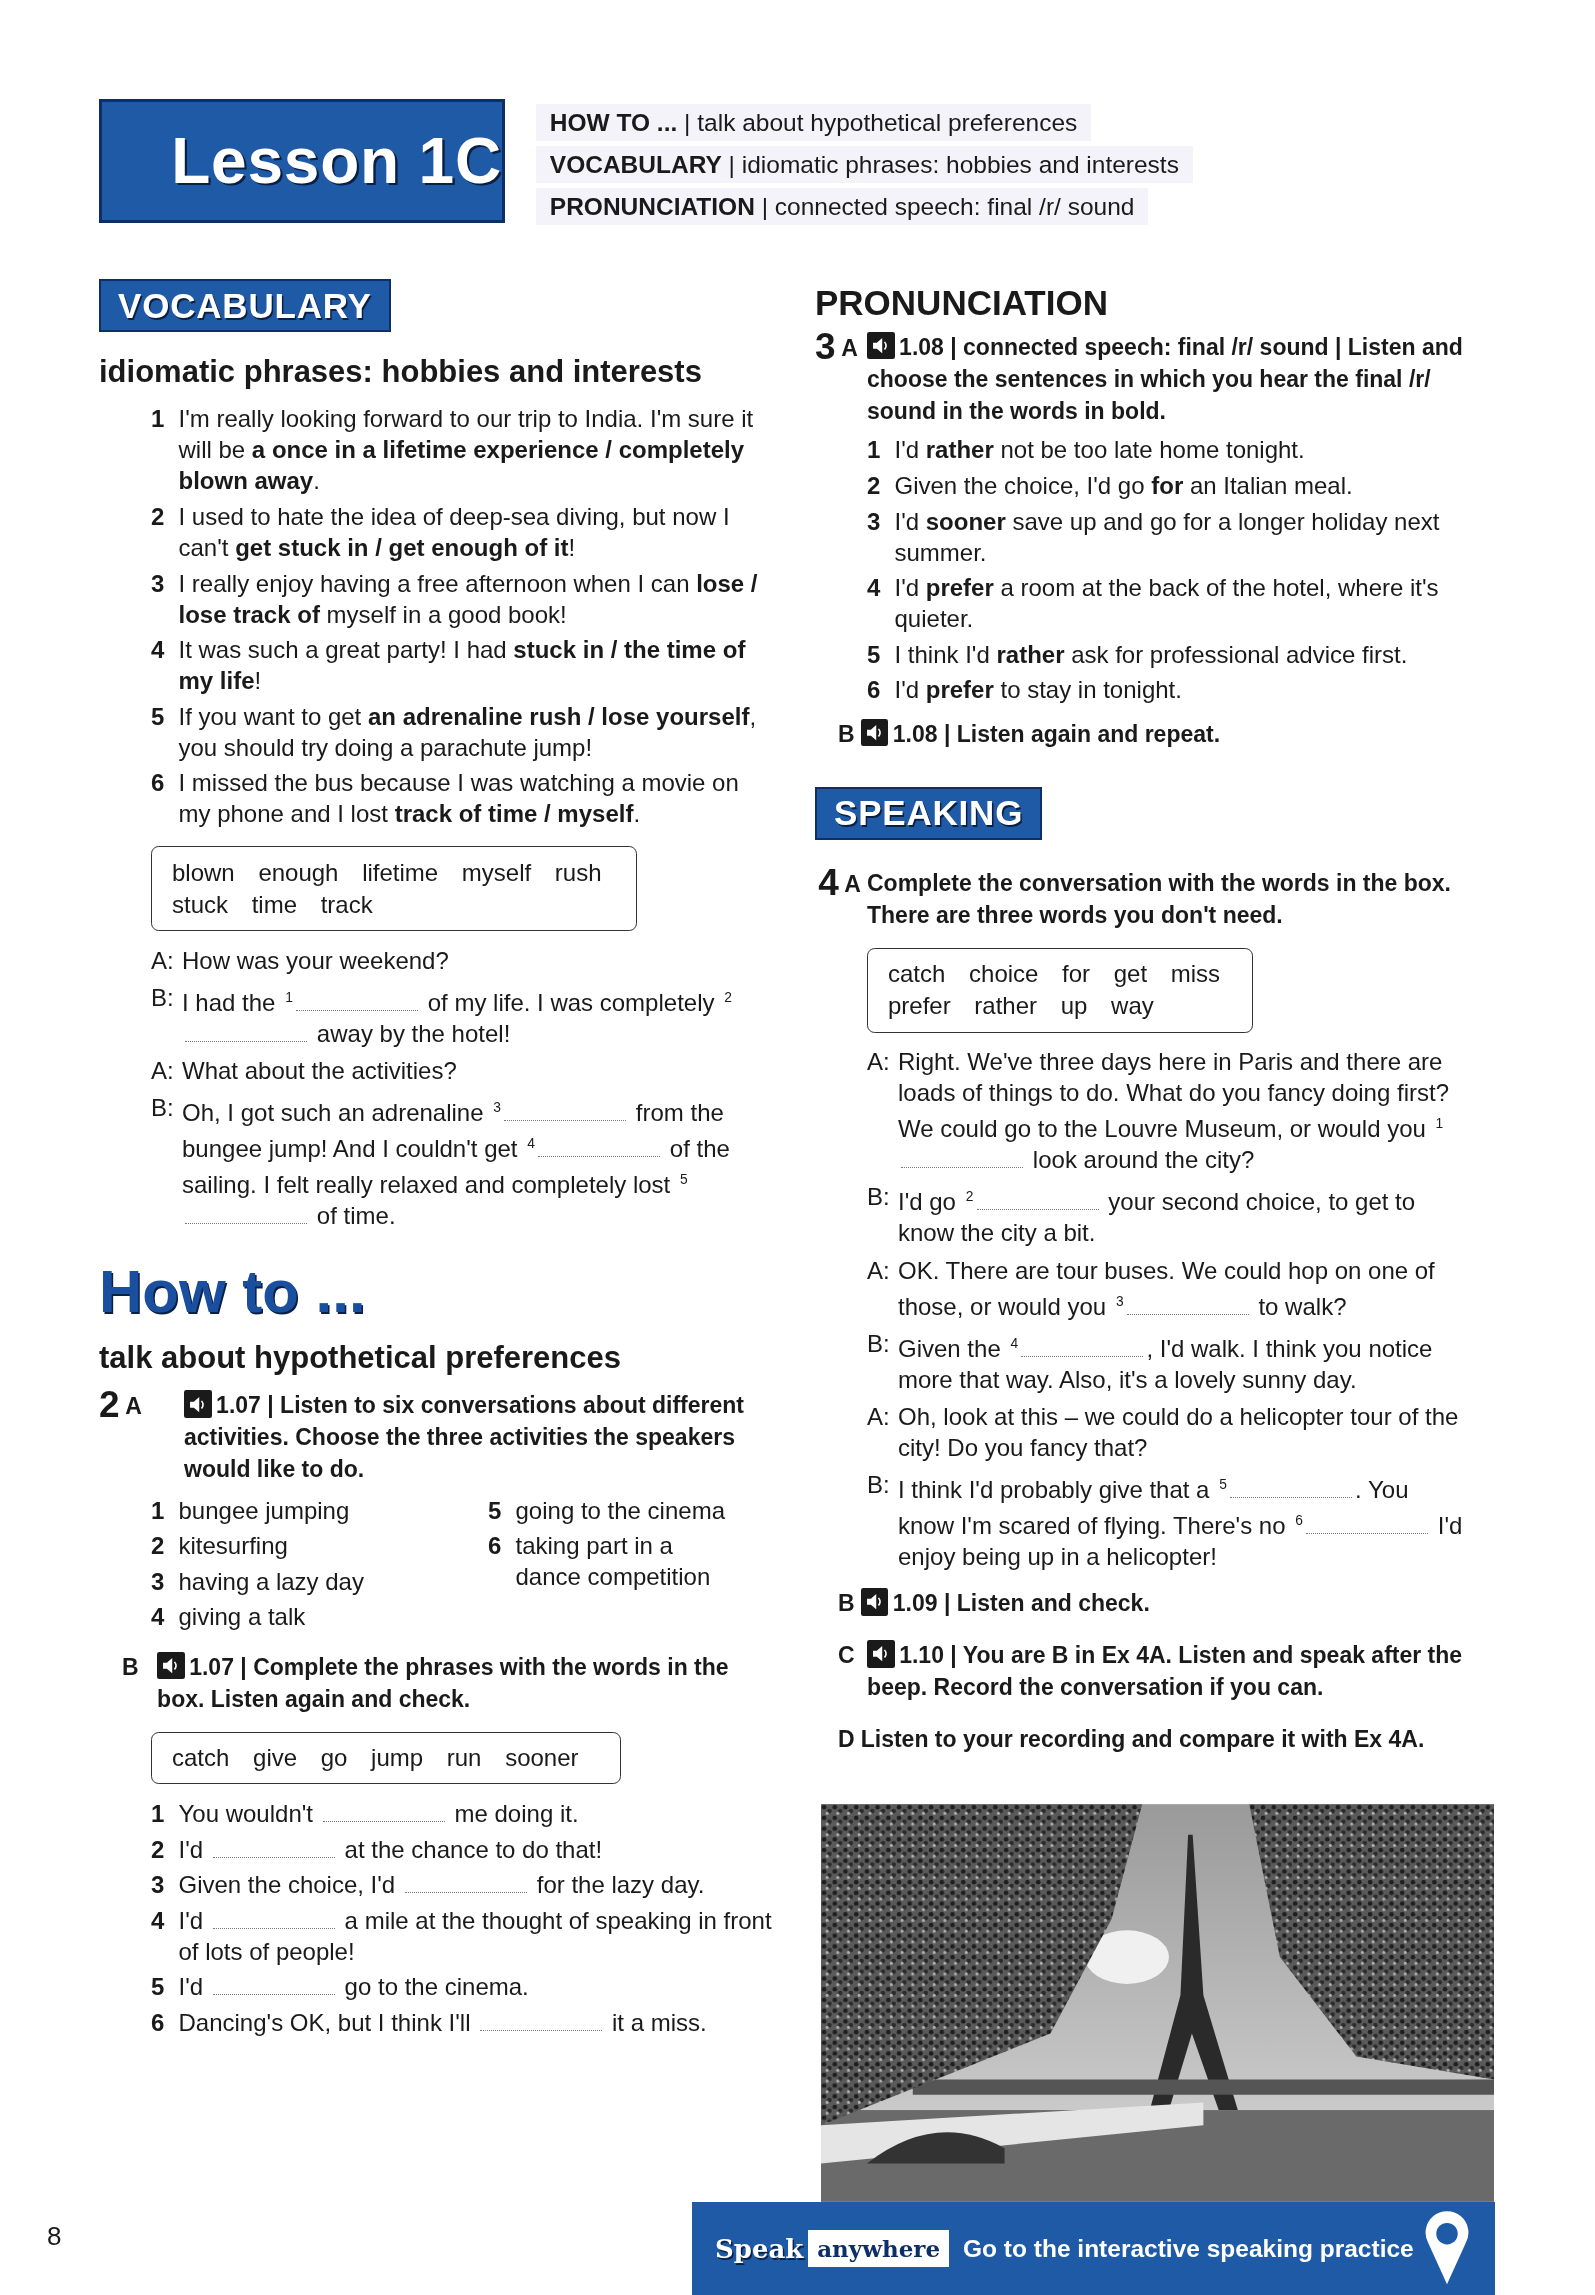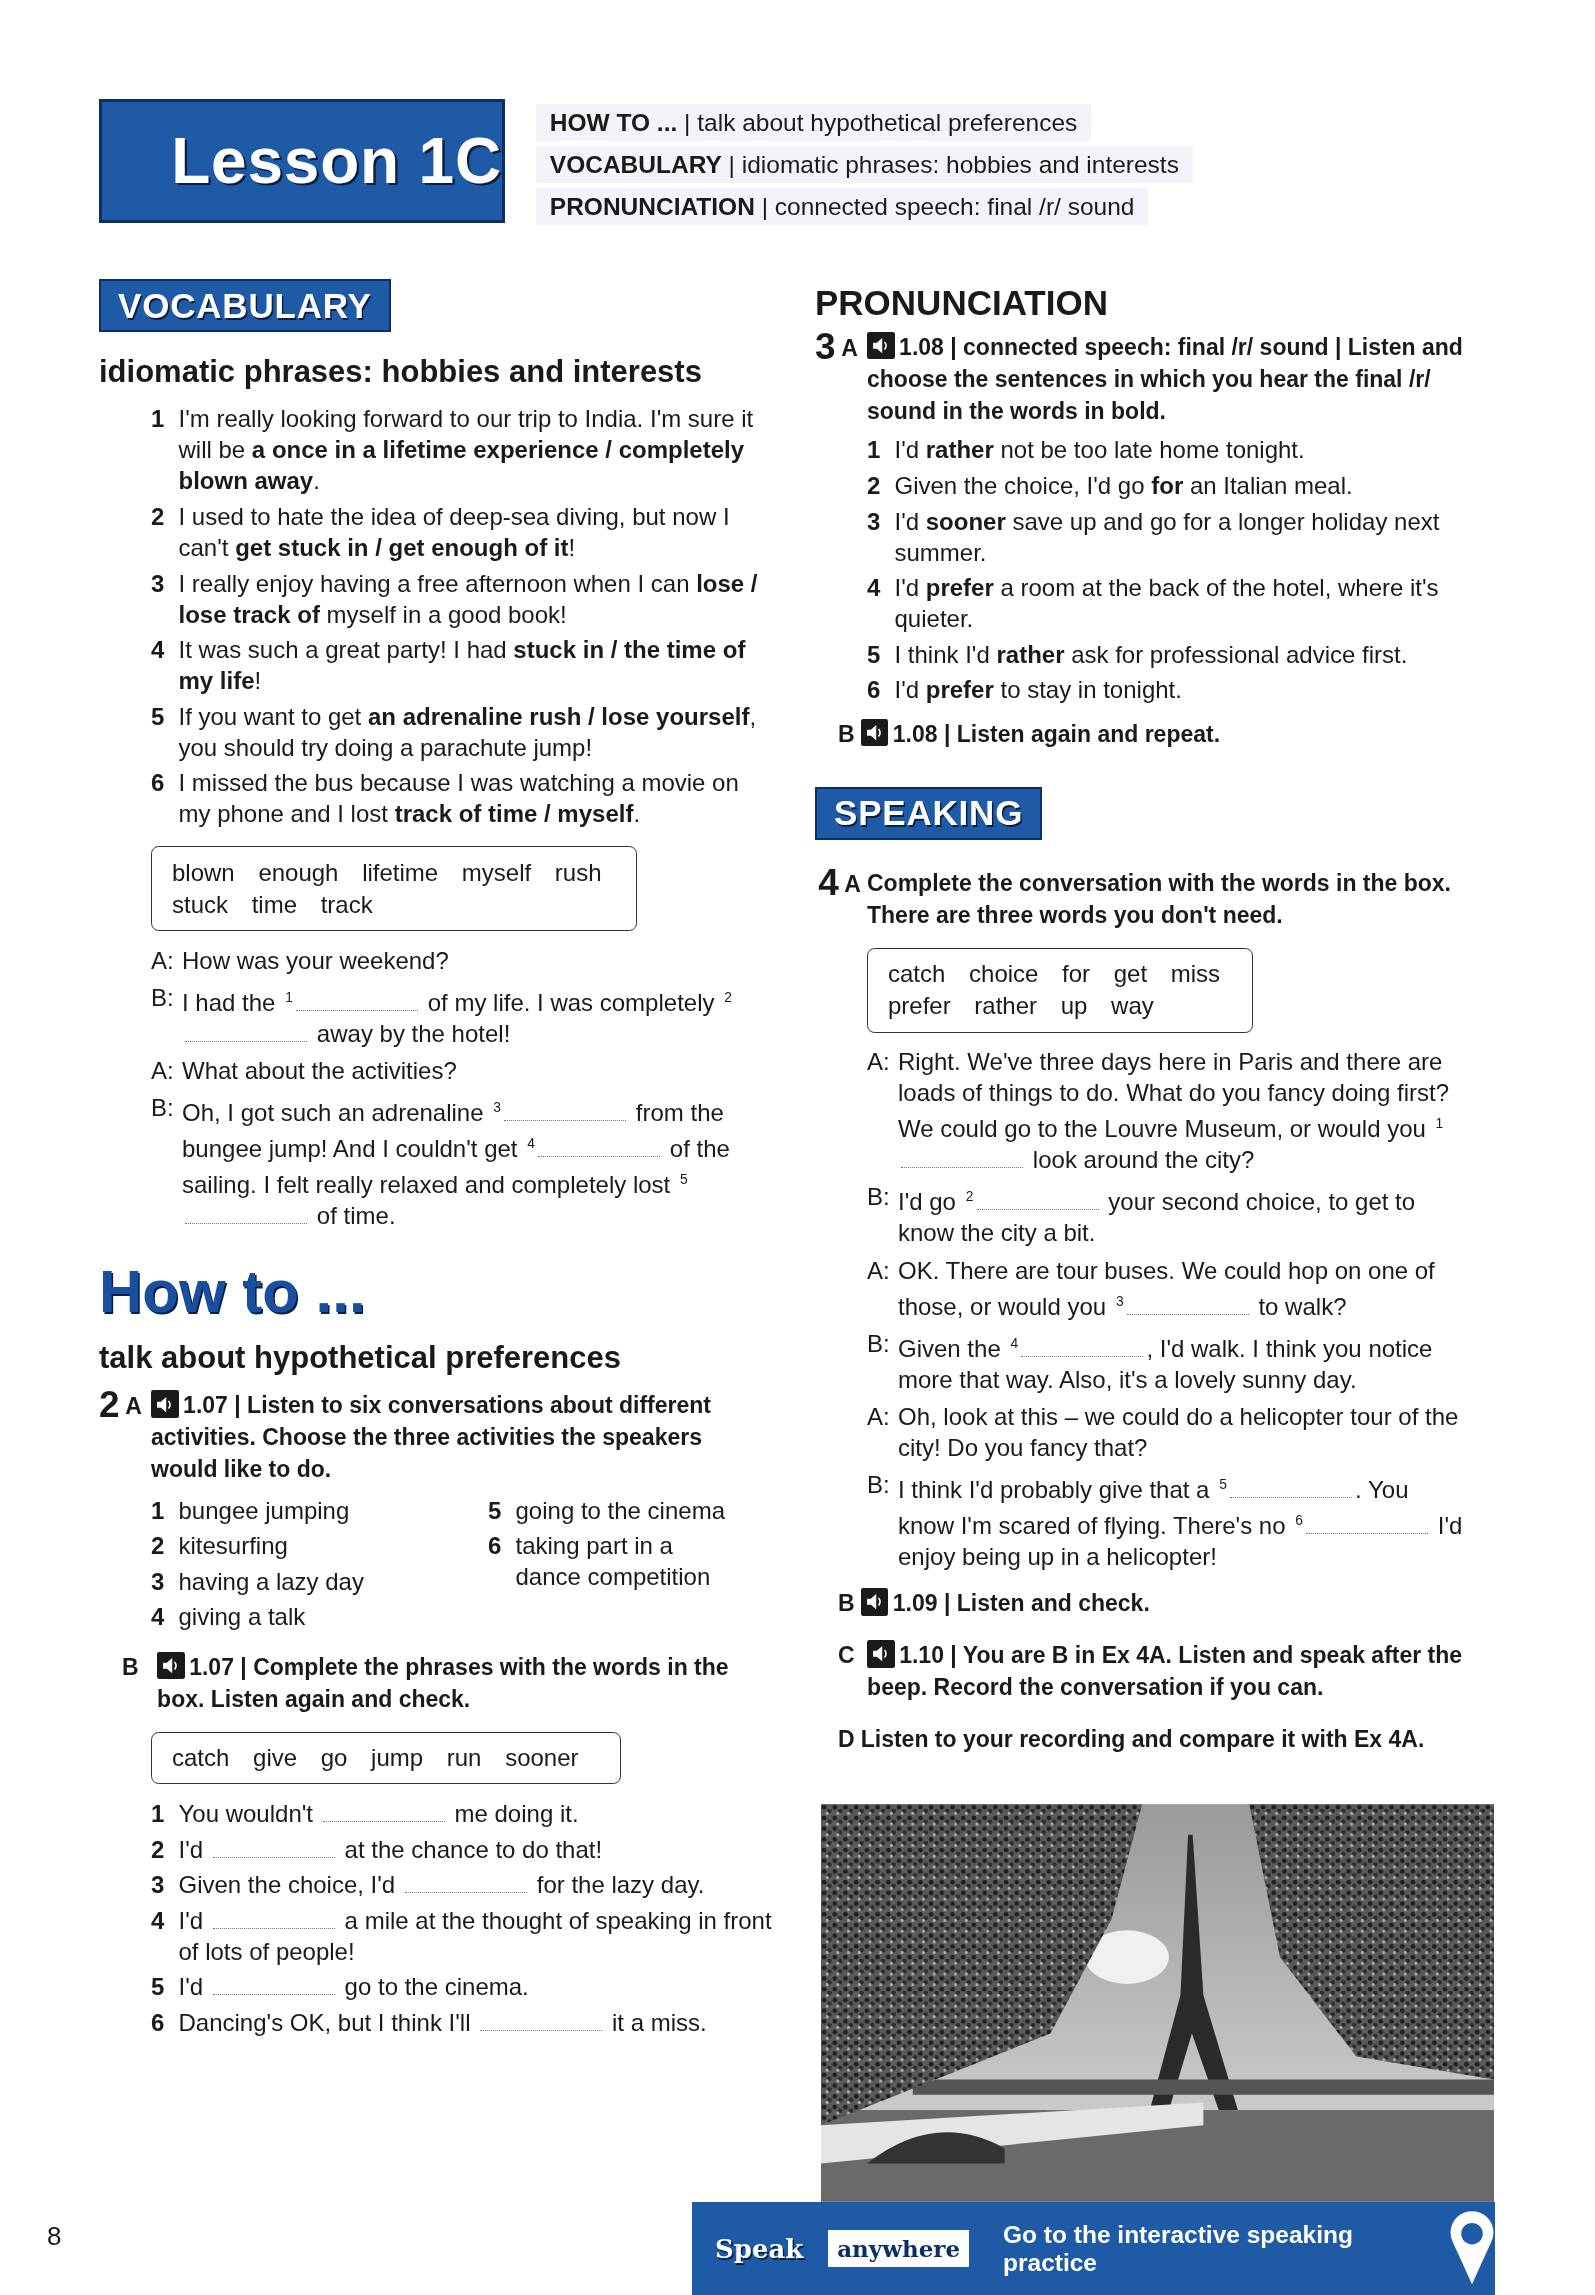--- a/index.html
+++ b/index.html
@@ -54,21 +54,21 @@
     vertical-align: -4.6px; margin-right: 4.6px; position: relative;
   }
   .audio-icon svg { position: absolute; left: 3.1px; top: 3.1px; }
   .book-icon {
     display: inline-block; width: 27.5px; height: 27.5px; background: #1a1a1a; border-radius: 1.5px;
     vertical-align: -4.6px; margin-right: 4.6px; position: relative;
   }
   .howto { color: #1a4fa0; font-weight: bold; font-size: 60px; text-shadow: 1.5px 1.5px 0 #0a1f44; }
   .footer-bar {
     left: 692px; top: 2202px; width: 803px; height: 93px; background: #1f5aa6;
-    display: flex; align-items: center; gap: 20px;
+    display: flex; align-items: center;
   }
   .photo { left: 821px; top: 1804px; width: 673px; height: 398px; overflow: hidden; }
 </style>
 </head>
 <body>
 
 <div class="abs lesson-box">
   <span>Lesson 1C</span>
 </div>
 <div class="abs header-info">
@@ -132,21 +132,21 @@
           <span class="sp">B:</span>
           <span class="t">Oh, I got such an adrenaline <span class="sup">3</span><span class="gap"></span> from the bungee jump! And I couldn't get <span class="sup">4</span><span class="gap"></span> of the sailing. I felt really relaxed and completely lost <span class="sup">5</span><span class="gap"></span> of time.</span>
         </div>
       </div>
   </div>
 
   <div class="howto" style="margin-top:26px;">How to ...</div>
   <div class="h2" style="margin-top:13.8px;">talk about hypothetical preferences</div>
 
   <div style="margin-top:13.8px;">
-    <div class="ex-title" style="display:flex;">
+    <div class="ex-title" style="display:flex;gap:33px;">
       <span style="flex:none; width:52px;"><span class="ex-num">2</span> <span class="ex-letter">A</span></span>
       <span><span class="audio-icon"><svg width="21.4" height="21.4" viewBox="0 0 28 28">
               <path d="M4 10h5l7-6v20l-7-6H4z" fill="#fff"></path>
               <path d="M19 9q4 5 0 10" stroke="#fff" stroke-width="2" fill="none"></path>
             </svg></span><span>1.07</span> | <span>Listen to six conversations about different activities. Choose the three activities the speakers would like to do.</span></span>
     </div>
     <div style="display:flex; margin:9.2px 0 0 52px;">
       <div style="width:337px;" id="ex2a-col1">
           <div class="item">
             <span class="n">1</span>

